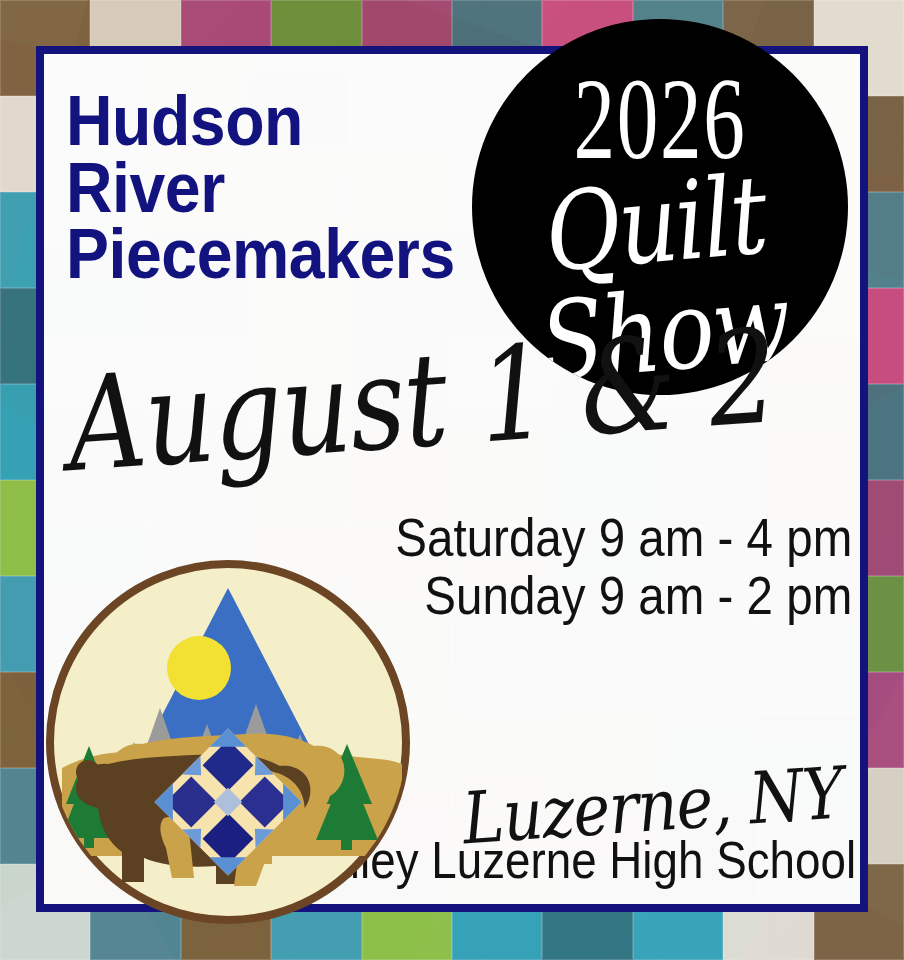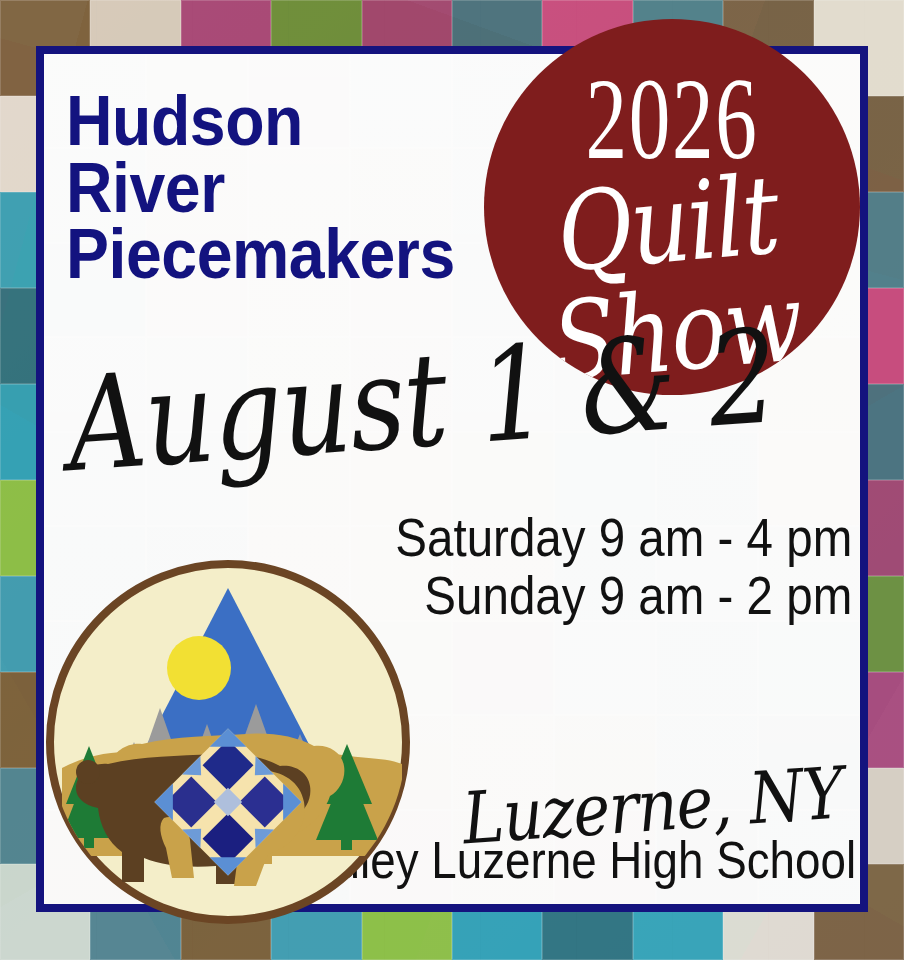--- a/index.html
+++ b/index.html
@@ -95,26 +95,26 @@
     line-height: 0.95;
     letter-spacing: -0.5px;
     transform: scaleX(0.92);
     transform-origin: left top;
   }
   .headline .l2 { display: block; }
 
   
   .badge {
     position: absolute;
-    left: 484px;
+    left: 472px;
     top: 19px;
     width: 376px;
     height: 376px;
     border-radius: 50%;
-    background: #7f1d1d;
+    background: #000000;
     overflow: hidden;
   }
   .badge-year {
     position: absolute;
     left: 0; right: 0;
     top: 48px;
     text-align: center;
     color: #ffffff;
     font-family: "Liberation Serif", serif;
     font-weight: 400;

